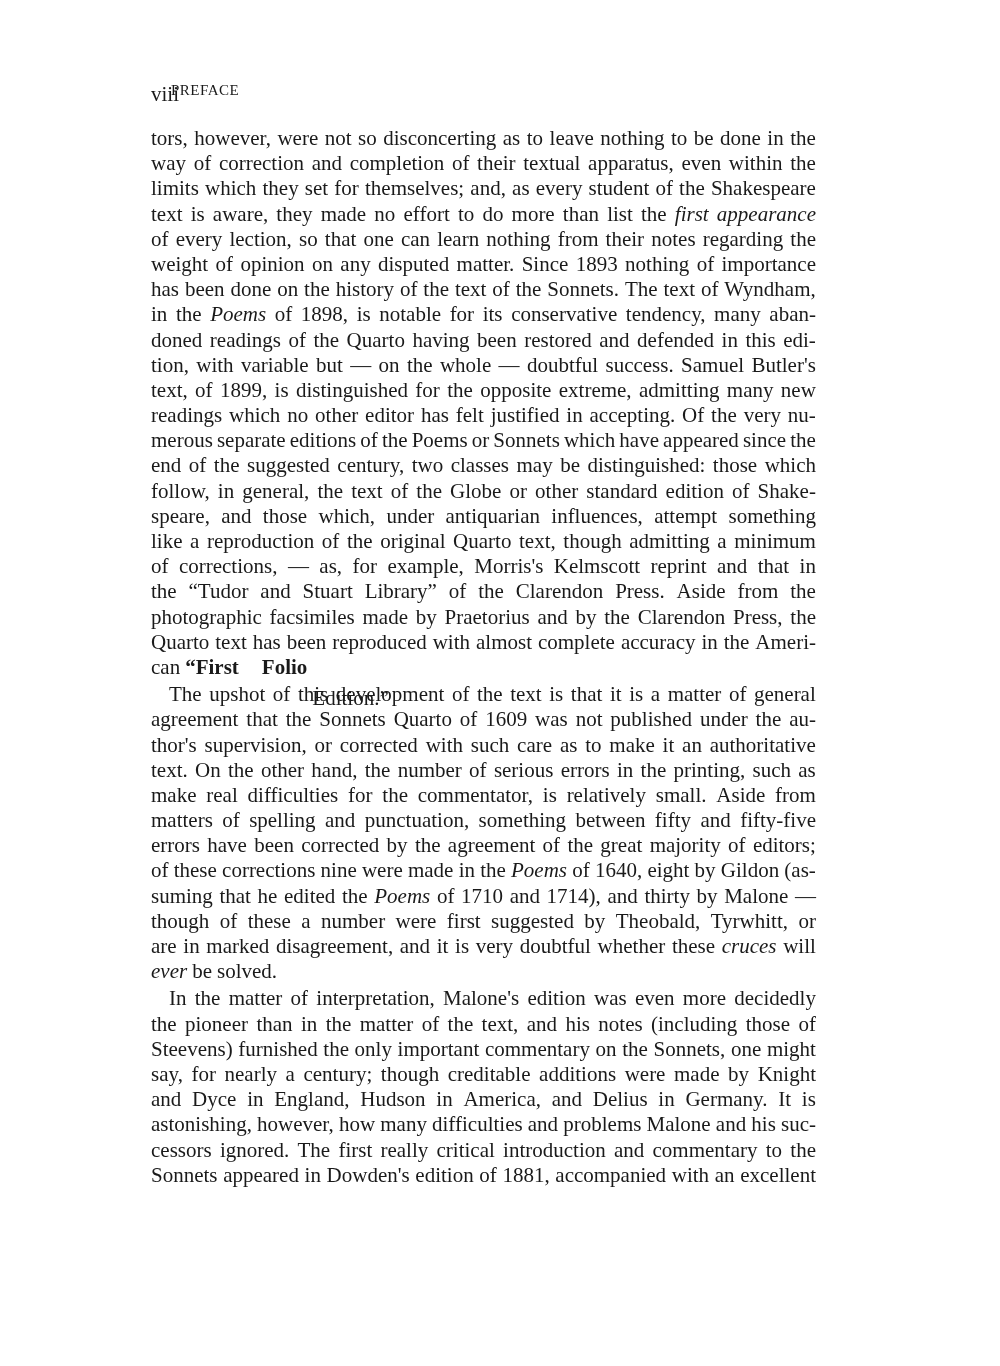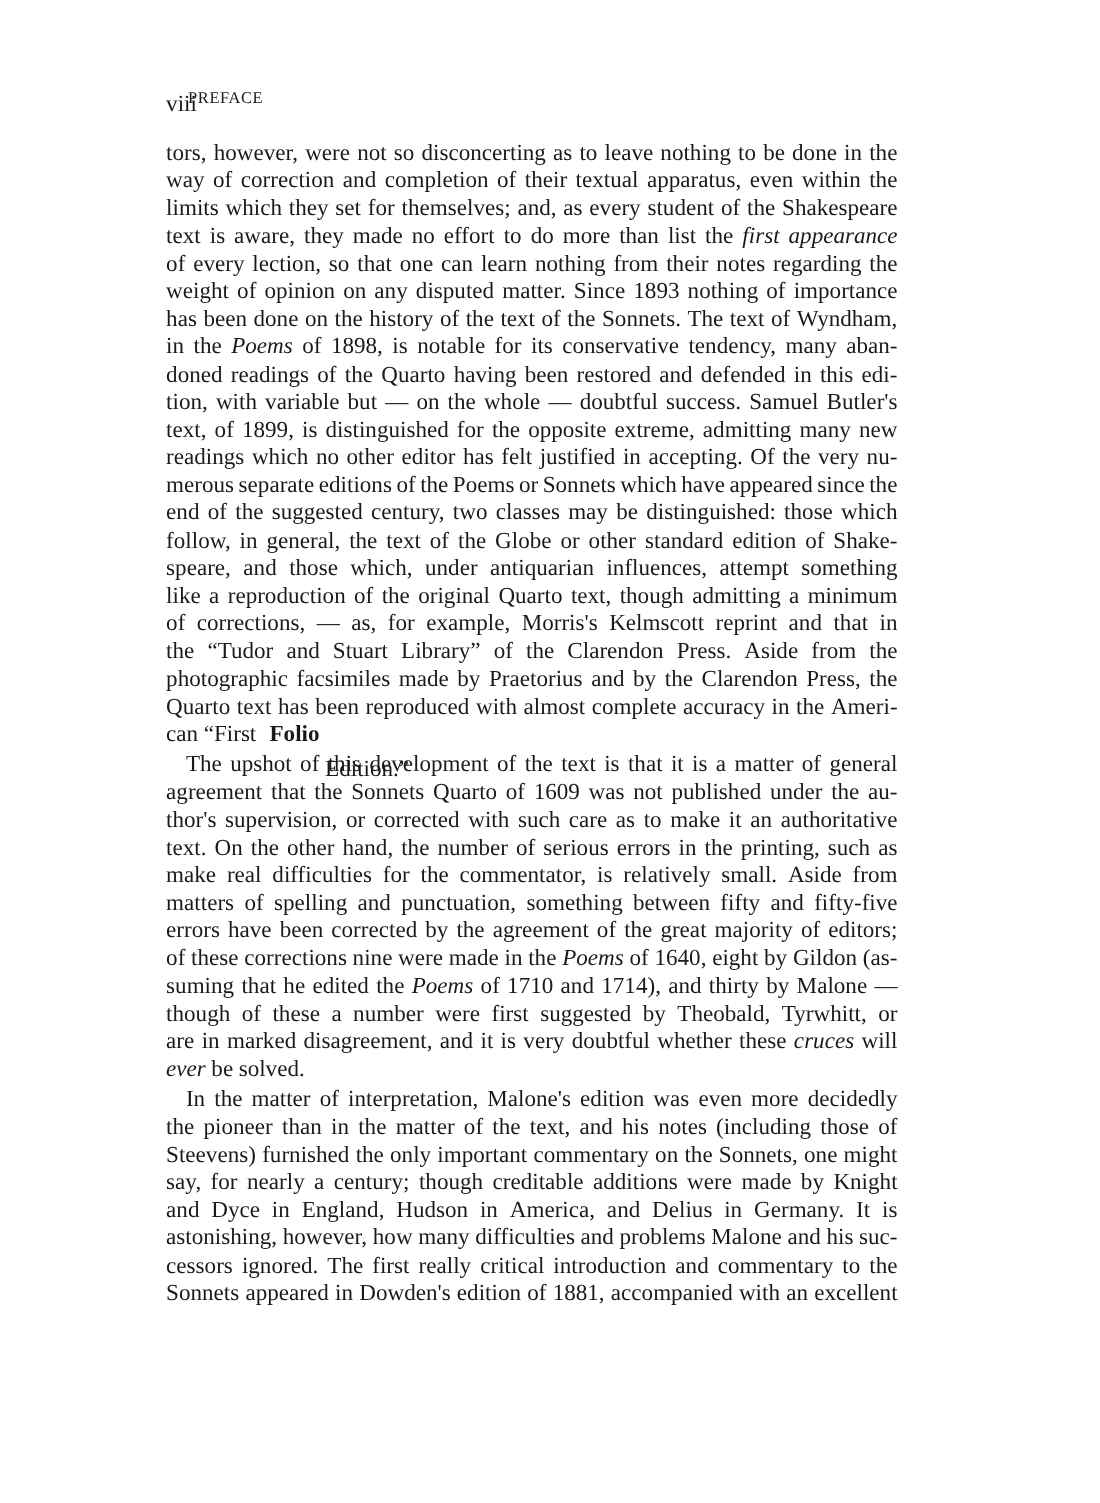--- a/index.html
+++ b/index.html
@@ -345,21 +345,21 @@
           <span class="w">with</span>
           <span class="w">almost</span>
           <span class="w">complete</span>
           <span class="w">accuracy</span>
           <span class="w">in</span>
           <span class="w">the</span>
           <span class="w">Ameri-</span>
         </div>
         <div class="line  last">
           <span class="w" style="margin-right: 5px;">can</span>
-          <span class="w" style="margin-right: 12px;">“First</span>
+          <span class="w" style="margin-right: 23px; font-weight: bold;">“First</span>
           <span class="w" style="margin-right: 5px; font-weight: bold;">Folio</span>
           <span class="w" style="margin-right: 5px; margin-top: 31px;">Edition.”</span>
         </div>
       </div>
       <div class="para">
         <div class="line  indent">
           <span class="w">The</span>
           <span class="w">upshot</span>
           <span class="w">of</span>
           <span class="w">this</span>

